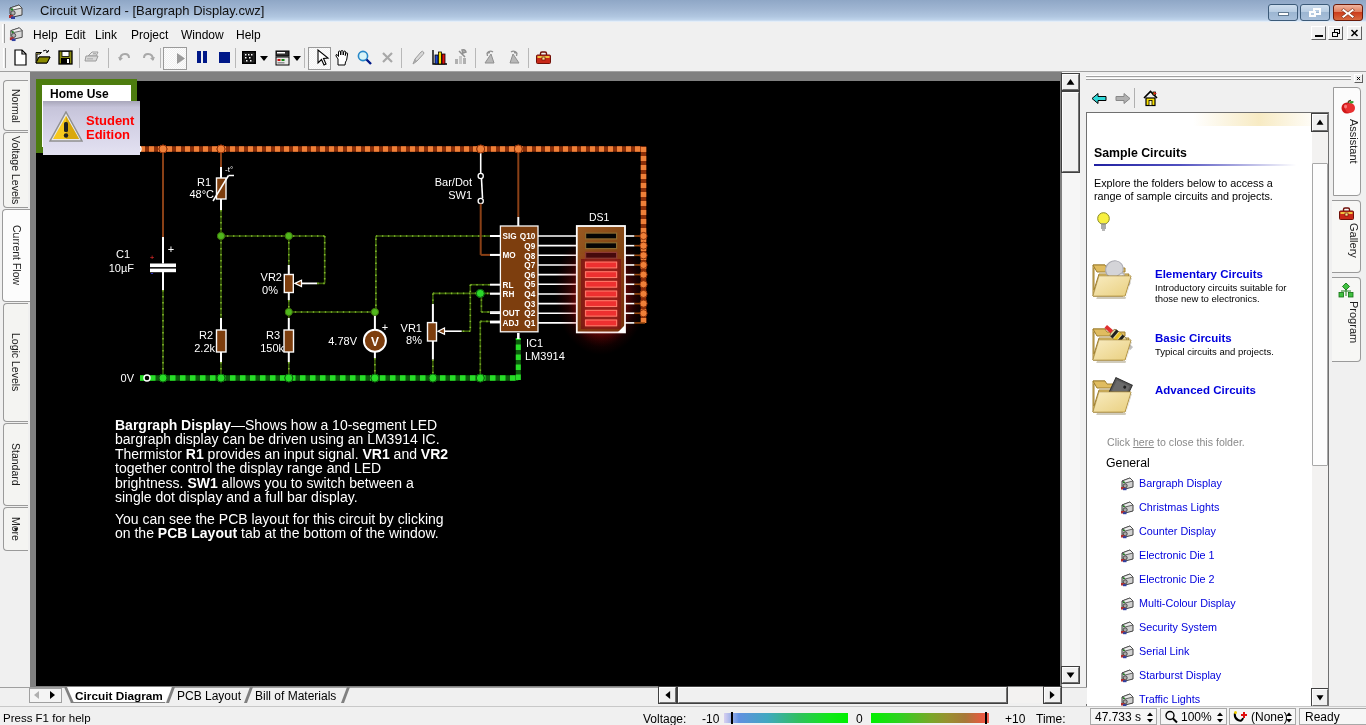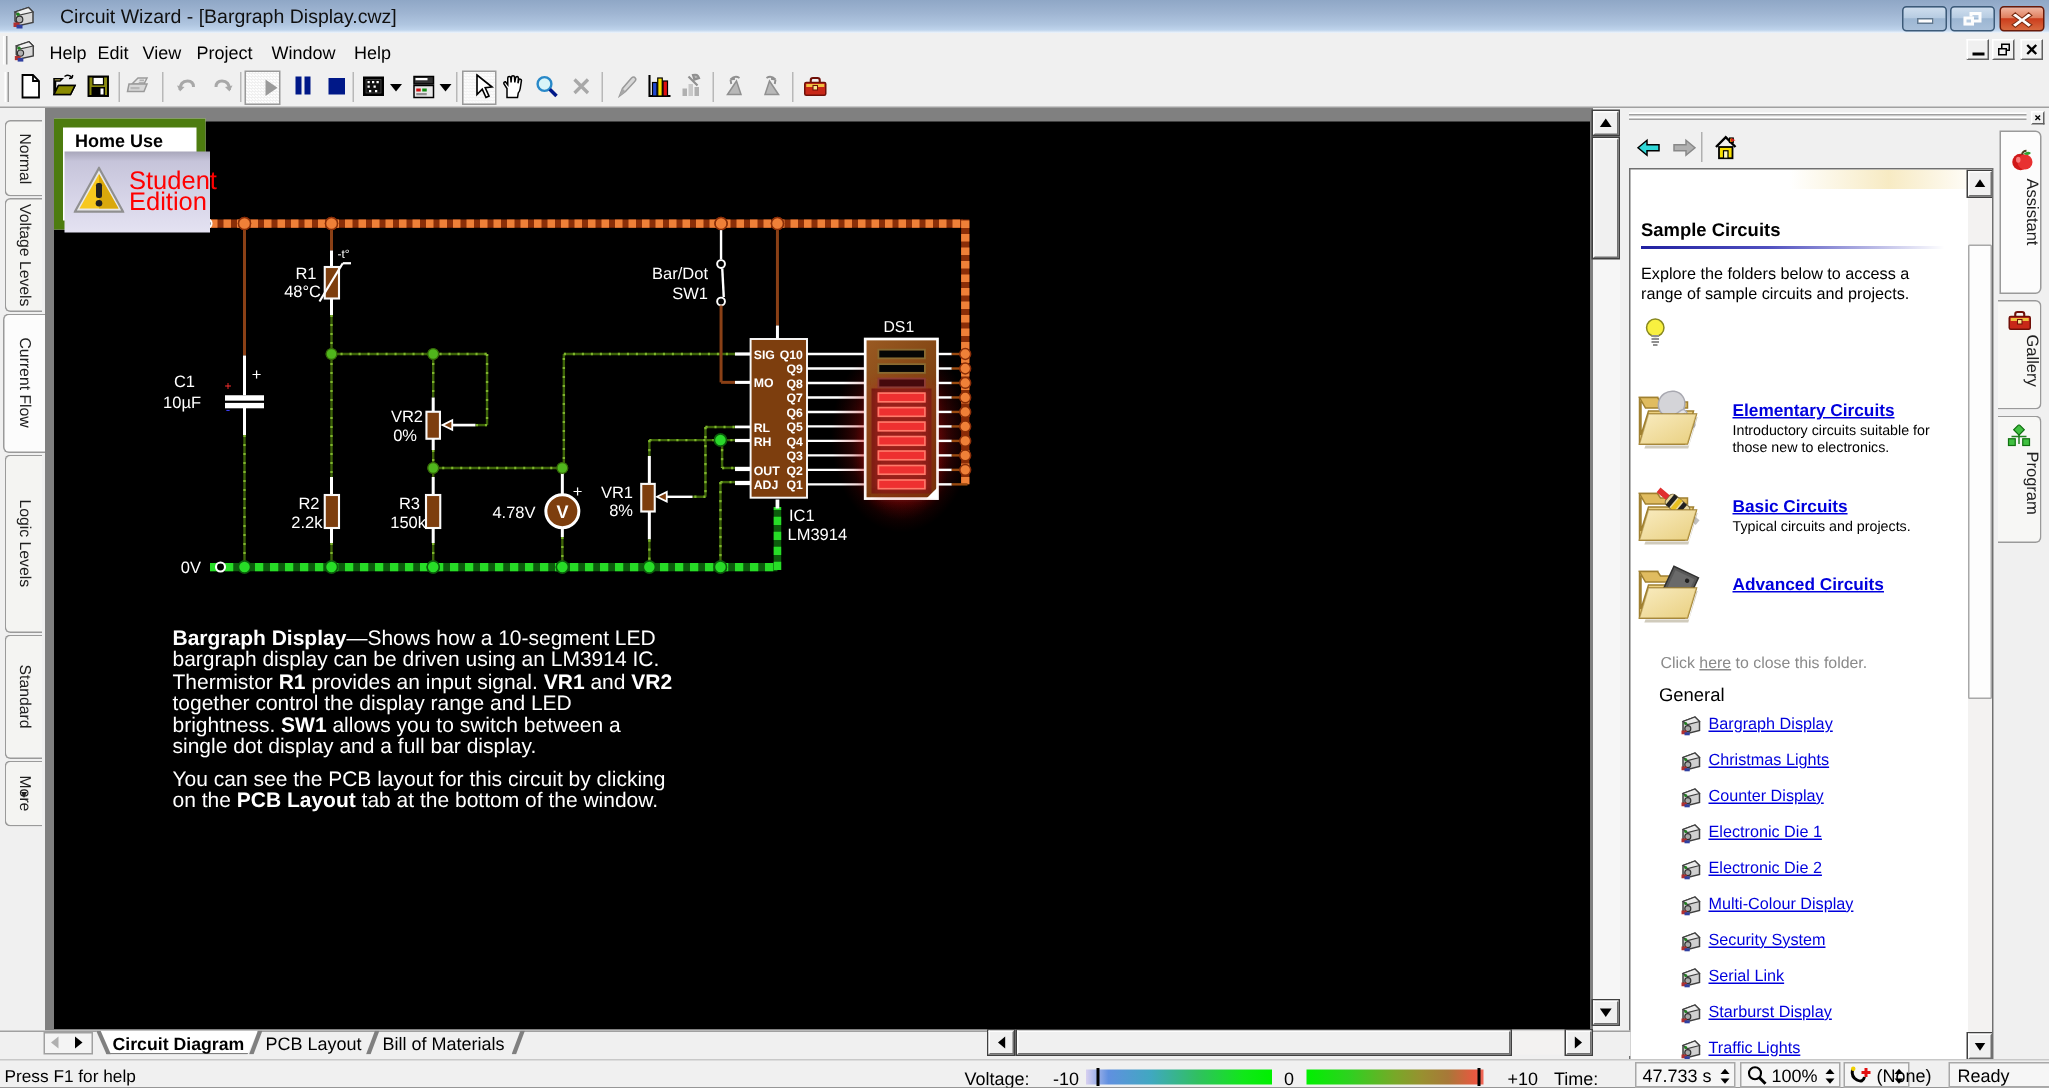--- a/index.html
+++ b/index.html
@@ -28,35 +28,35 @@
 .vtab { position:absolute; left:3px; width:25px; background:#f4f4f2; border:1px solid #9a9a9a; border-right:none; border-radius:4px 0 0 4px; }
 .vtab span { position:absolute; left:0; top:0; width:100%; height:100%; writing-mode:vertical-rl; font-size:10.5px; color:#202020; white-space:nowrap; display:flex; align-items:center; justify-content:center; }
 .vtab.sel { left:2px; width:28px; background:#fcfcfc; }
 
 #canvasframe { position:absolute; left:30px; top:72px; width:1032px; height:615px; background:#808080; }
 #canvas { position:absolute; left:6px; top:9px; width:1024px; height:605px; background:#000; }
 #homeuse { position:absolute; left:0px; top:-2px; width:101px; height:74px; background:#fff; border:6px solid #4d7c0f; }
 #homeuse .hut { position:absolute; left:8px; top:2px; font-size:12px; font-weight:bold; color:#000; }
 #homeuse .grad { position:absolute; left:1px; top:16px; width:97px; height:54px;
   background:linear-gradient(#a8a6ba 0%, #c6c4da 12%, #d2d0e4 45%, #e4e2f2 100%); }
-#homeuse .st { position:absolute; left:43px; top:13px; font-size:17px; font-weight:normal; color:#ff0000; line-height:13.5px; }
+#homeuse .st { position:absolute; left:43px; top:13px; font-size:13px; font-weight:bold; color:#ff0000; line-height:13.5px; }
 .desc { position:absolute; left:79px; top:337px; width:400px; color:#fff; font-size:14px; line-height:14.45px; }
 .desc b { font-weight:bold; }
 
 .sbtn { background:#f0f0f0; border-top:1px solid #fdfdfd; border-left:1px solid #fdfdfd; border-right:1px solid #707070; border-bottom:1px solid #707070; box-shadow:0 0 0 1px #404040; }
 .arrowglyph { position:absolute; left:0; top:0; width:100%; height:100%; }
 
 #bottomstrip { position:absolute; left:0; top:687px; width:1087px; height:17px; background:#f0f0f0; }
 #statusbar { position:absolute; left:0; top:706px; width:1366px; height:19px; background:#f0f0f0; border-top:1px solid #c8c8c8; font-size:12px; }
 .sunken { position:absolute; background:#f6f6f6; border:1px solid #a8a8a8; height:17px; top:1px; font-size:12px;margin-left:20px; }
 
 #rightpanel { position:absolute; left:1080px; top:72px; width:286px; height:615px; background:#f0f0f0; }
 #pagebox { position:absolute; left:6px; top:40px; width:243px; height:595px; background:#fff; border:1px solid #707070; overflow:hidden; }
 #pagebox .content { position:absolute; left:0; top:0; width:226px; height:492px; }
-a.lnk { color:#0000dd; text-decoration:underline; }
+a.lnk { color:#0000dd; }
 .rtab { position:absolute; left:1332px; width:29px; background:#f7f7f5; border:1px solid #9a9a9a; border-left:none; border-radius:0 4px 4px 0; }
 .rtab span { position:absolute; left:0; width:100%; writing-mode:vertical-rl; font-size:11px; color:#202020; white-space:nowrap; display:flex; justify-content:center; }
 .ritem { position:absolute; left:52px; font-size:10.8px; }
 </style>
 </head>
 <body>
 
 <div id="titlebar">
   <svg class="abs" style="left:7px;top:2px" width="18" height="18" viewBox="0 0 18 18">
     <polygon points="3,6 12,3 15,6 15,13 6,15 3,12" fill="#d8d8d8" stroke="#404040" stroke-width="1"></polygon>
@@ -86,21 +86,21 @@
   <svg class="abs" style="left:8px;top:3px" width="17" height="17" viewBox="0 0 18 18">
     <polygon points="3,6 12,3 15,6 15,13 6,15 3,12" fill="#d8d8d8" stroke="#404040" stroke-width="1"></polygon>
     <polygon points="3,6 12,3 15,6 6,8" fill="#f0f0f0" stroke="#404040" stroke-width="0.8"></polygon>
     <circle cx="6" cy="11" r="2.2" fill="#b0b0b0" stroke="#303030" stroke-width="0.8"></circle>
     <circle cx="5" cy="7.5" r="1.2" fill="#208020"></circle>
     <rect x="2" y="13" width="4" height="3" fill="#b03030"></rect>
     <rect x="4" y="14.5" width="4" height="2.5" fill="#3040a0"></rect>
   </svg>
   <div class="mi" style="left:33px">Help</div>
   <div class="mi" style="left:65px">Edit</div>
-  <div class="mi" style="left:95px">View</div>
+  <div class="mi" style="left:95px">Link</div>
   <div class="mi" style="left:131px">Project</div>
   <div class="mi" style="left:181px">Window</div>
   <div class="mi" style="left:236px">Help</div>
   <div class="mdibtn" style="left:1311px">
       <div style="position:absolute;left:3px;bottom:2px;width:8px;height:2px;background:#000"></div>
     </div>
   <div class="mdibtn" style="left:1328px">
     <div style="position:absolute;left:5px;top:2px;width:6px;height:5px;border:1px solid #000"></div>
     <div style="position:absolute;left:3px;top:5px;width:6px;height:5px;border:1px solid #000;background:#f0f0f0"></div>
   </div>
@@ -803,21 +803,21 @@
       <svg style="position:absolute;left:3px;top:1px" width="14" height="14" viewBox="0 0 14 14">
         <circle cx="6" cy="5.5" r="4" fill="none" stroke="#000" stroke-width="1.4"></circle>
         <line x1="9" y1="8.5" x2="13" y2="12.5" stroke="#000" stroke-width="2"></line>
       </svg>
       <span style="position:absolute;left:20px;top:1px">100%</span>
       <svg style="position:absolute;right:2px;top:3px" width="8" height="11" viewBox="0 0 8 11">
         <path d="M4 0.5 L7 4 H1 Z" fill="#000"></path>
         <path d="M4 10.5 L7 7 H1 Z" fill="#000"></path>
       </svg>
     </div>
-<div class="sunken" style="left:1209px;width:44px">
+<div class="sunken" style="left:1209px;width:67px">
       <svg style="position:absolute;left:3px;top:1px" width="15" height="14" viewBox="0 0 15 14">
         <path d="M2 3 Q1 8 5 10 Q9 12 10 8" fill="none" stroke="#000" stroke-width="2"></path>
         <circle cx="2.5" cy="2.5" r="1.5" fill="#f0d000"></circle>
         <path d="M11 2 v6 M8 5 h6" stroke="#e01010" stroke-width="2"></path>
       </svg>
       <span style="position:absolute;left:21px;top:1px">(None)</span>
       <svg style="position:absolute;right:2px;top:3px" width="8" height="11" viewBox="0 0 8 11">
         <path d="M4 0.5 L7 4 H1 Z" fill="#000"></path>
         <path d="M4 10.5 L7 7 H1 Z" fill="#000"></path>
       </svg>

